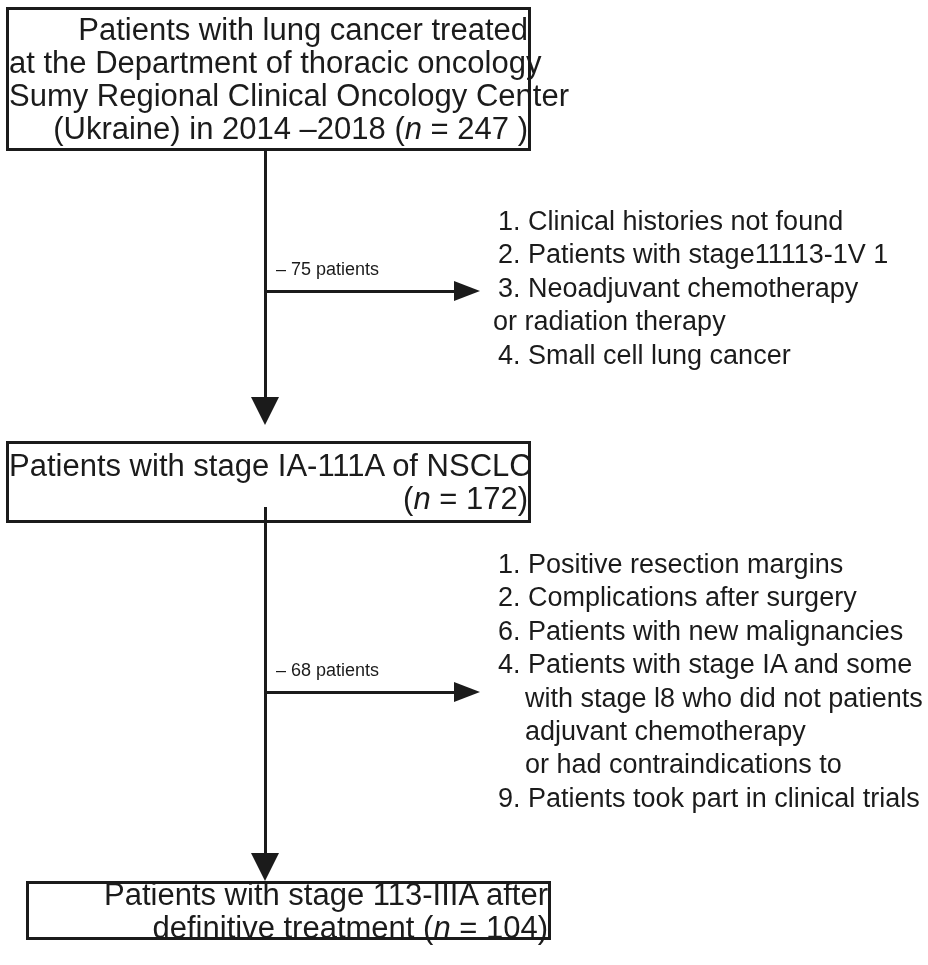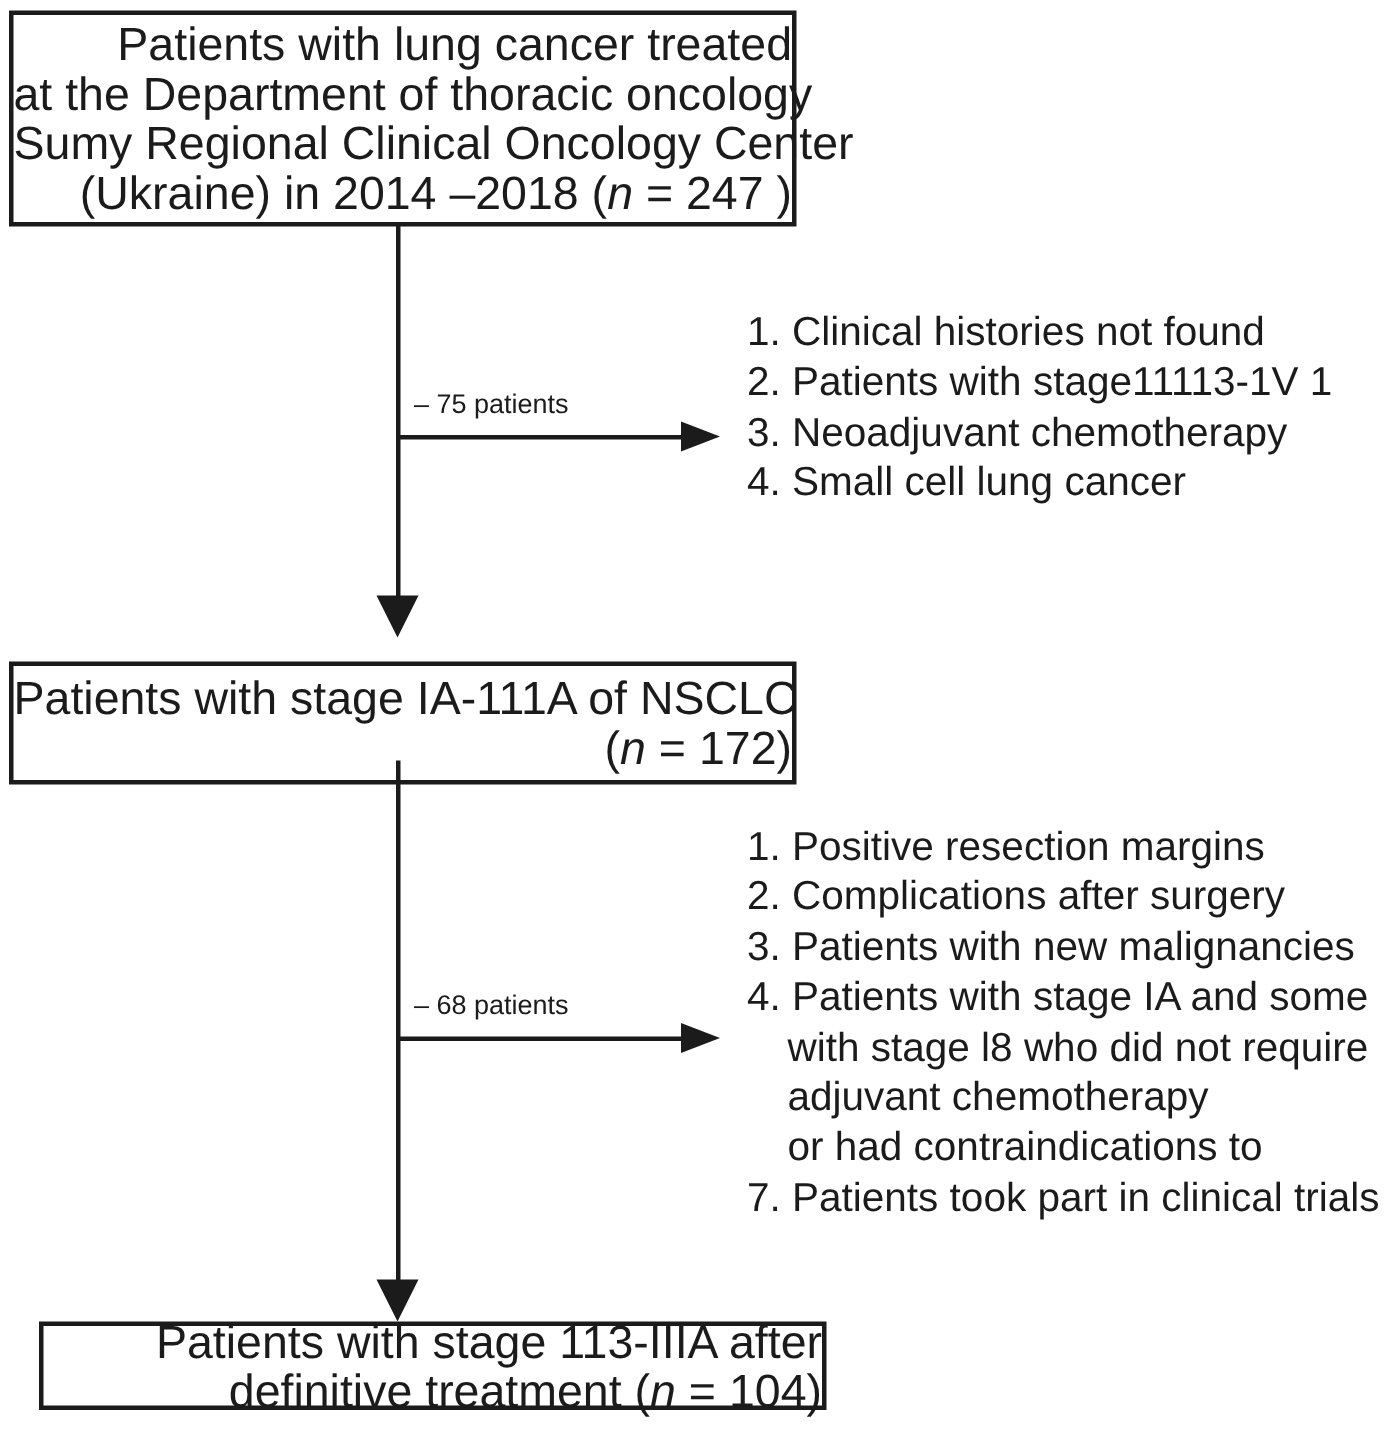--- a/index.html
+++ b/index.html
@@ -118,43 +118,44 @@
   <div class="vline v1"></div>
   <div class="head-down hd1"></div>
 
   <div class="hline h1"></div>
   <div class="head-right hr1"></div>
   <div class="branch-label bl1">– 75 patients</div>
   <div class="xlist xl1">
     <div class="xline">1. Clinical histories not found</div>
     <div class="xline">2. Patients with stage11113-1V 1</div>
     <div class="xline">3. Neoadjuvant chemotherapy</div>
+    <div class="xline hang">or radiation therapy</div>
     <div class="xline">4. Small cell lung cancer</div>
   </div>
 
   <div class="box box-middle">
     <div class="line">Patients with stage IA-111A of NSCLC</div>
     <div class="line">(<i>n</i> = 172)</div>
   </div>
 
   <div class="vline v2"></div>
   <div class="head-down hd2"></div>
 
   <div class="hline h2"></div>
   <div class="head-right hr2"></div>
   <div class="branch-label bl2">– 68 patients</div>
   <div class="xlist xl2">
     <div class="xline">1. Positive resection margins</div>
     <div class="xline">2. Complications after surgery</div>
-    <div class="xline">3. Patients with new malignancies</div>
+    <div class="xline">6. Patients with new malignancies</div>
     <div class="xline">4. Patients with stage IA and some</div>
-    <div class="xline cont">with stage l8 who did not require</div>
+    <div class="xline cont">with stage l8 who did not patients</div>
     <div class="xline cont">adjuvant chemotherapy</div>
     <div class="xline cont">or had contraindications to</div>
-    <div class="xline">7. Patients took part in clinical trials</div>
+    <div class="xline">9. Patients took part in clinical trials</div>
   </div>
 
   <div class="box box-bottom">
     <div class="line">Patients with stage 113-IIIA after</div>
     <div class="line">definitive treatment (<i>n</i> = 104)</div>
   </div>
 
 </div>
 
 </body></html>

